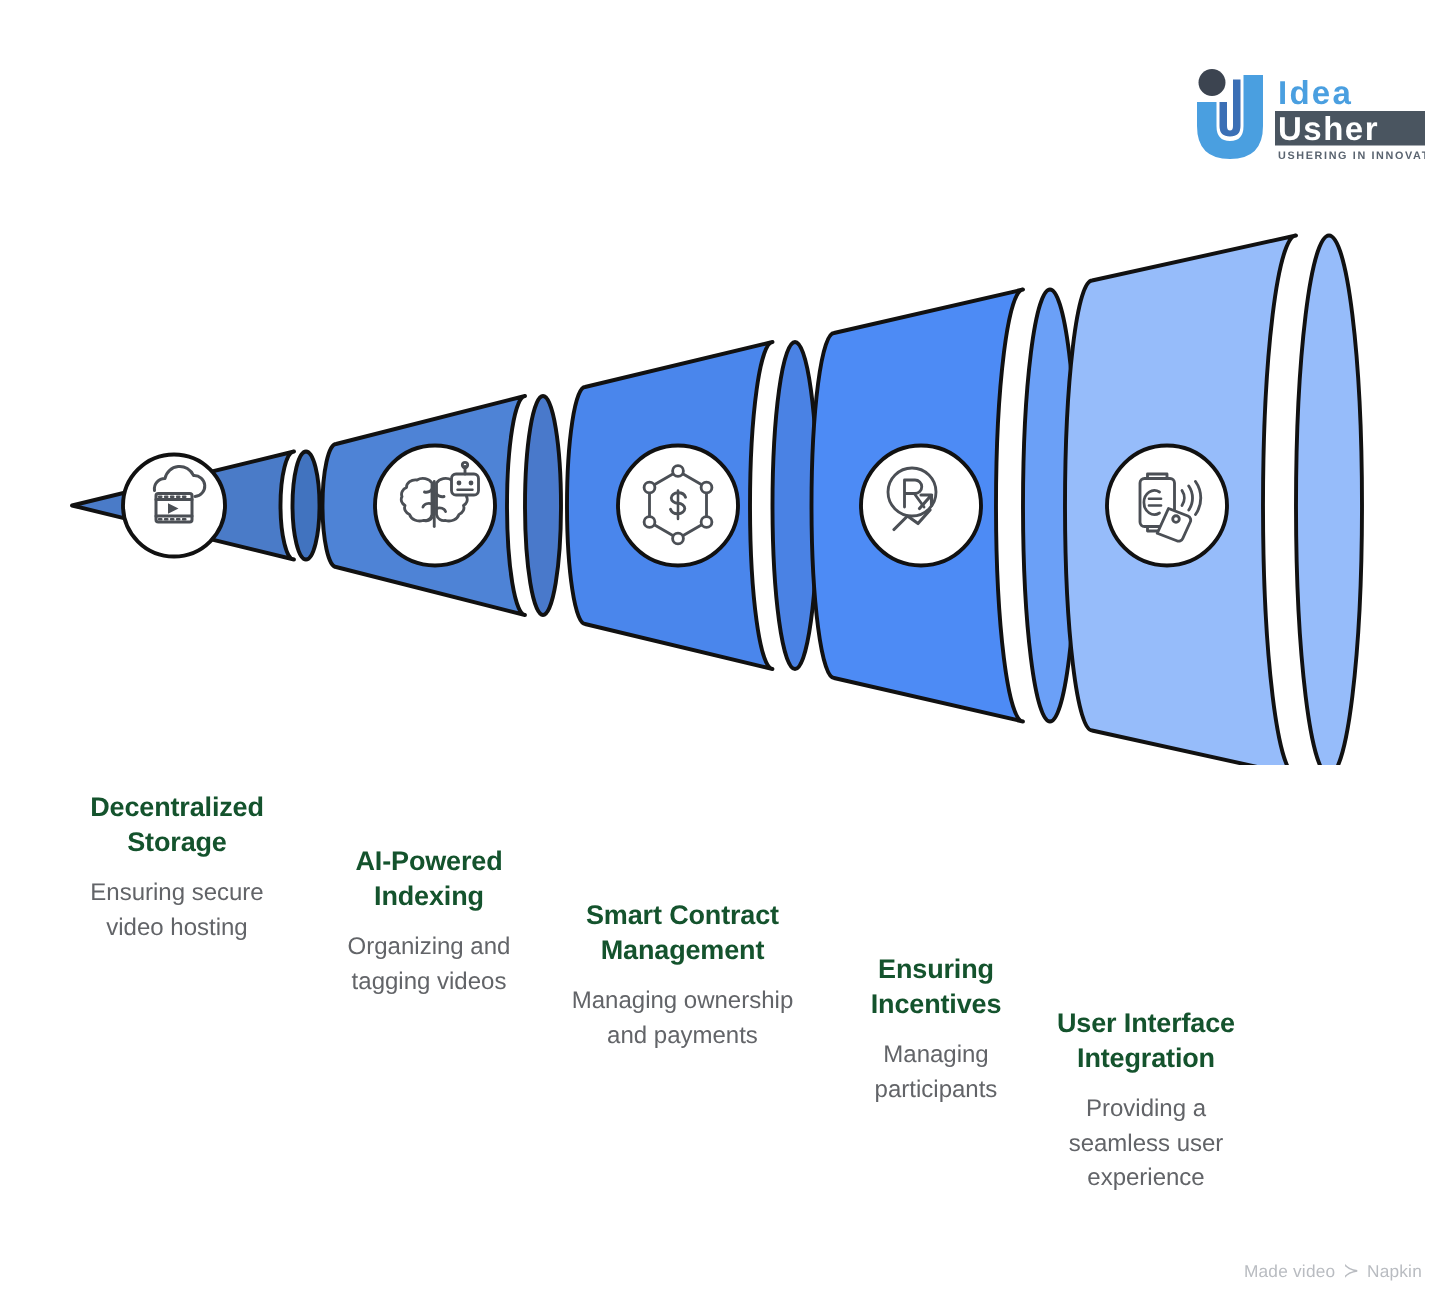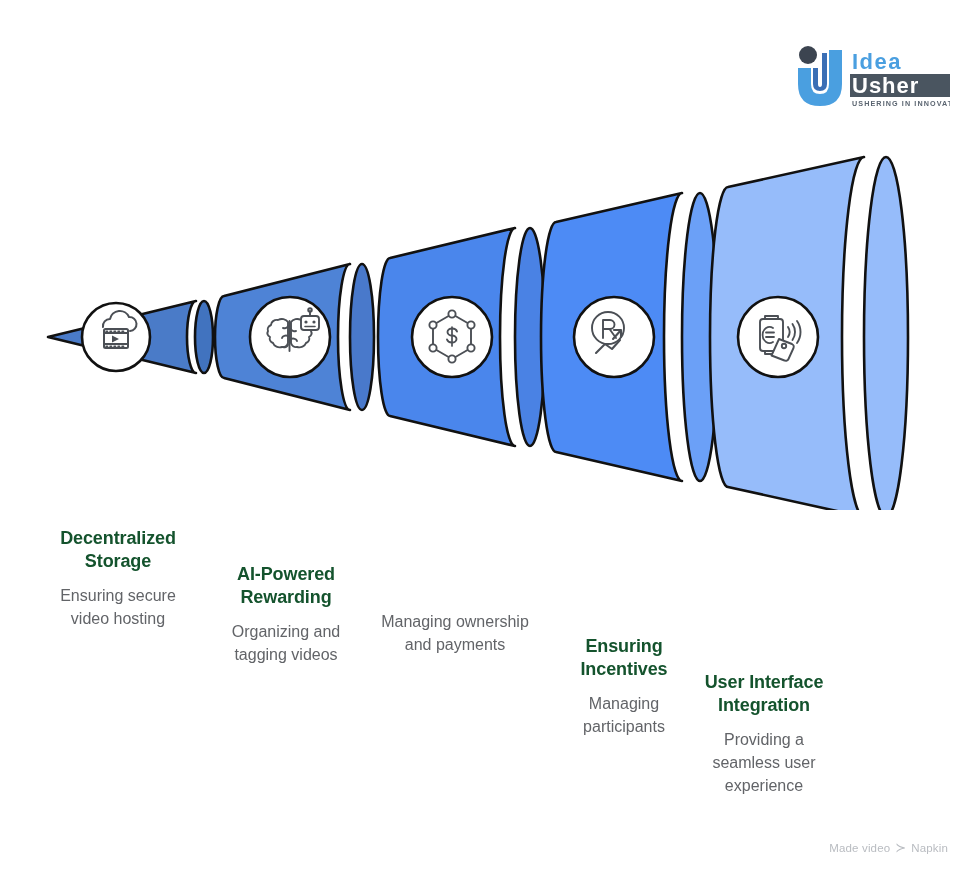--- a/index.html
+++ b/index.html
@@ -226,26 +226,28 @@
 
 <div class="stage-caption" id="caption-0">
   <div class="stage-title">Decentralized
 Storage</div>
   <div class="stage-desc">Ensuring secure
 video hosting</div>
 </div>
 
 <div class="stage-caption" id="caption-1">
   <div class="stage-title">AI-Powered
-Rewarding</div>
+Indexing</div>
   <div class="stage-desc">Organizing and
 tagging videos</div>
 </div>
 
 <div class="stage-caption" id="caption-2">
+  <div class="stage-title">Smart Contract
+Management</div>
   <div class="stage-desc">Managing ownership
 and payments</div>
 </div>
 
 <div class="stage-caption" id="caption-3">
   <div class="stage-title">Ensuring
 Incentives</div>
   <div class="stage-desc">Managing
 participants</div>
 </div>

